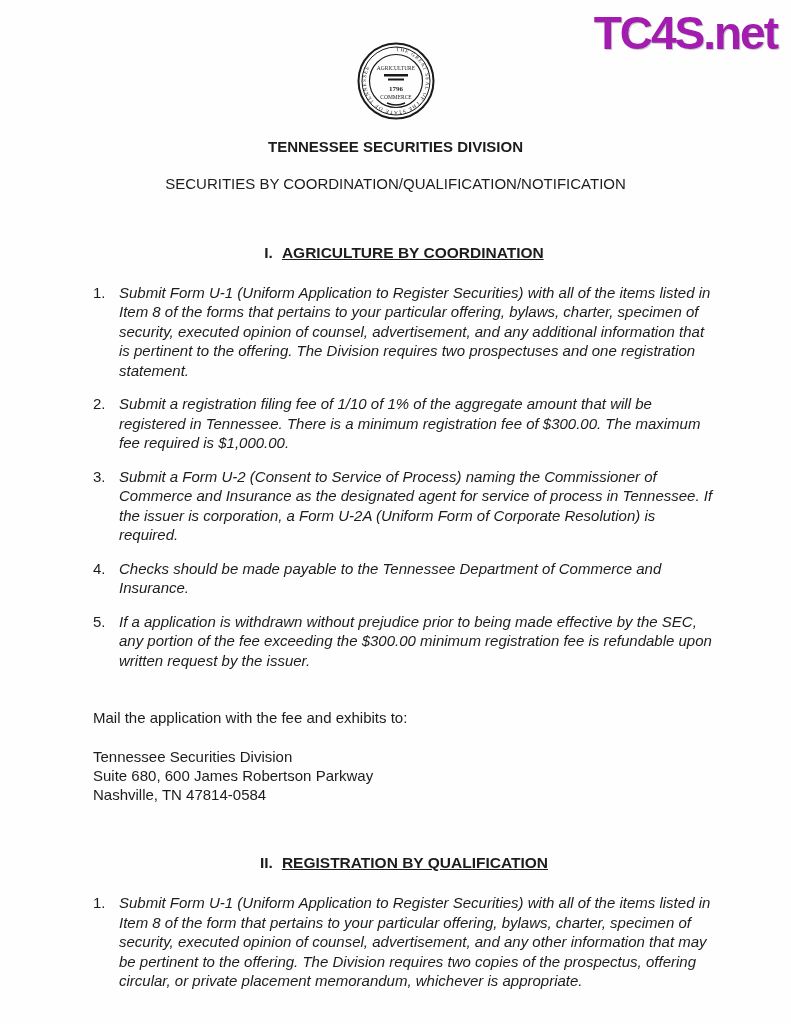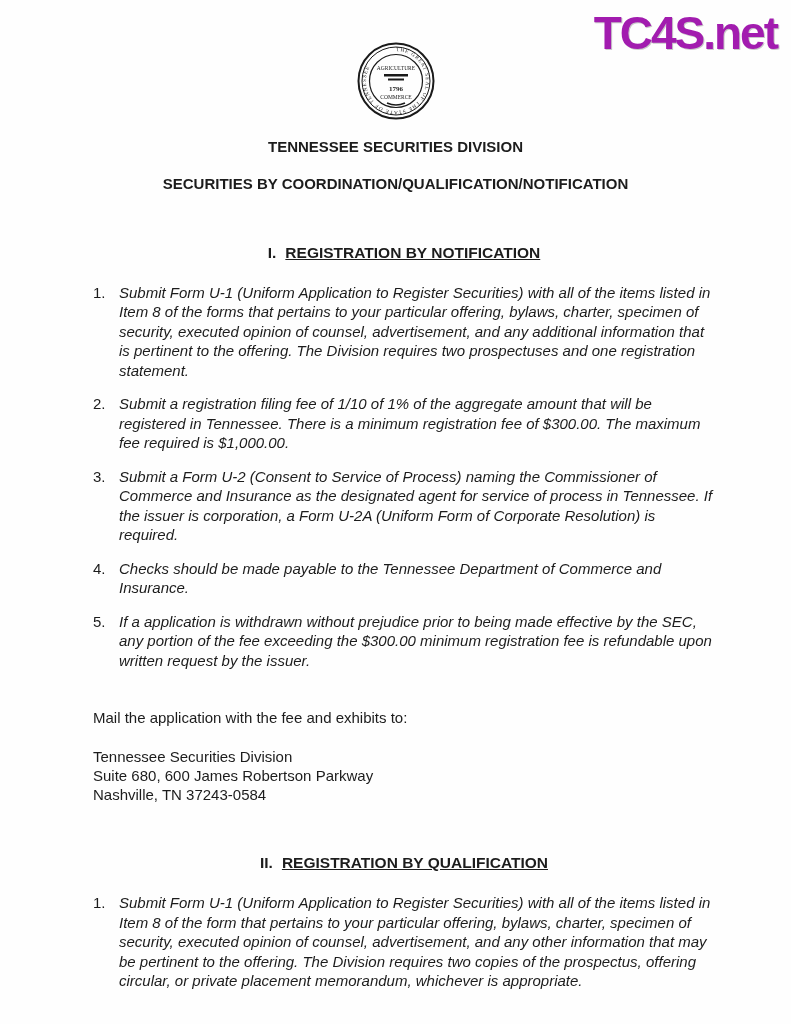--- a/index.html
+++ b/index.html
@@ -34,21 +34,21 @@
   }
   .wm-traders{
     position:absolute;right:16px;bottom:14px;
     font-size:27px;font-weight:bold;letter-spacing:0px;
     color:#c01515;
     text-shadow:1.5px 1.5px 0 #6e0a0a;
   }
   
   .seal-wrap{padding-top:42px;text-align:center;}
   .doc-title{margin-top:12px;text-align:center;font-weight:bold;font-size:15px;}
-  .doc-subtitle{margin-top:18px;text-align:center;font-weight:bold;font-size:15px;}
+  .doc-subtitle{margin-top:18px;text-align:center;font-weight:normal;font-size:15px;}
   
   .content{padding:0 76px 0 93px;}
   .section-heading{margin-top:49px;text-align:center;font-weight:bold;font-size:15.5px;}
   .section-heading .num{margin-right:9px;}
   .section-heading .label{text-decoration:underline;}
   .list{margin-top:20px;}
   .item{display:flex;margin-top:14px;}
   .item .num{flex:0 0 26px;}
   .item .txt{flex:1;font-style:italic;}
   .mail-intro{margin-top:38px;}
@@ -85,21 +85,21 @@
       <path d="M 30 61 q 9 4 18 0" stroke="#1a1a1a" stroke-width="1.6" fill="none"></path>
     </svg>
   </div>
 
   <div class="doc-title">TENNESSEE SECURITIES DIVISION</div>
   <div class="doc-subtitle">SECURITIES BY COORDINATION/QUALIFICATION/NOTIFICATION</div>
 
   <div class="content">
 
     <div class="section-heading">
-      <span class="num">I.</span><span class="label">REGISTRATION BY NOTIFICATION</span>
+      <span class="num">I.</span><span class="label">AGRICULTURE BY COORDINATION</span>
     </div>
 
     <div class="list">
       <div class="item">
         <span class="num">1.</span>
         <span class="txt">Submit Form U-1 (Uniform Application to Register Securities) with all of the items listed in Item 8 of the forms that pertains to your particular offering, bylaws, charter, specimen of security, executed opinion of counsel, advertisement, and any additional information that is pertinent to the offering.  The Division requires two prospectuses and one registration statement.</span>
       </div>
       <div class="item">
         <span class="num">2.</span>
         <span class="txt">Submit a registration filing fee of 1/10 of 1% of the aggregate amount that will be registered in Tennessee.  There is a minimum registration fee of $300.00.  The maximum fee required is $1,000.00.</span>
@@ -116,21 +116,21 @@
         <span class="num">5.</span>
         <span class="txt">If a application is withdrawn without prejudice prior to being made effective by the SEC, any portion of the fee exceeding the $300.00 minimum registration fee is refundable upon written request by the issuer.</span>
       </div>
     </div>
 
     <div class="mail-intro">Mail the application with the fee and exhibits to:</div>
 
     <div class="address">
       <div>Tennessee Securities Division</div>
       <div>Suite 680, 600 James Robertson Parkway</div>
-      <div>Nashville, TN 37243-0584</div>
+      <div>Nashville, TN 47814-0584</div>
     </div>
 
     <div class="section-heading section-2-heading">
       <span class="num">II.</span><span class="label">REGISTRATION BY QUALIFICATION</span>
     </div>
 
     <div class="list">
       <div class="item">
         <span class="num">1.</span>
         <span class="txt">Submit Form U-1 (Uniform Application to Register Securities) with all of the items listed in Item 8 of the form that pertains to your particular offering, bylaws, charter, specimen of security, executed opinion of counsel, advertisement, and any other information that may be pertinent to the offering.  The Division requires two copies of the prospectus, offering circular, or private placement memorandum, whichever is appropriate.</span>

